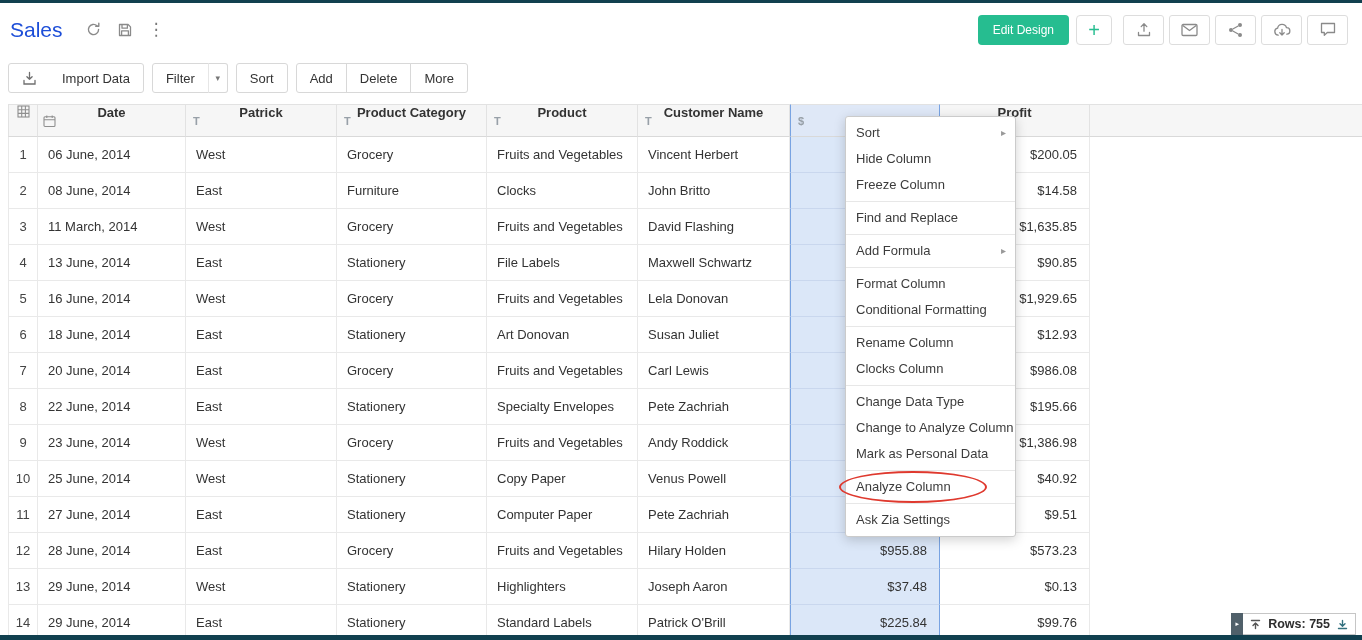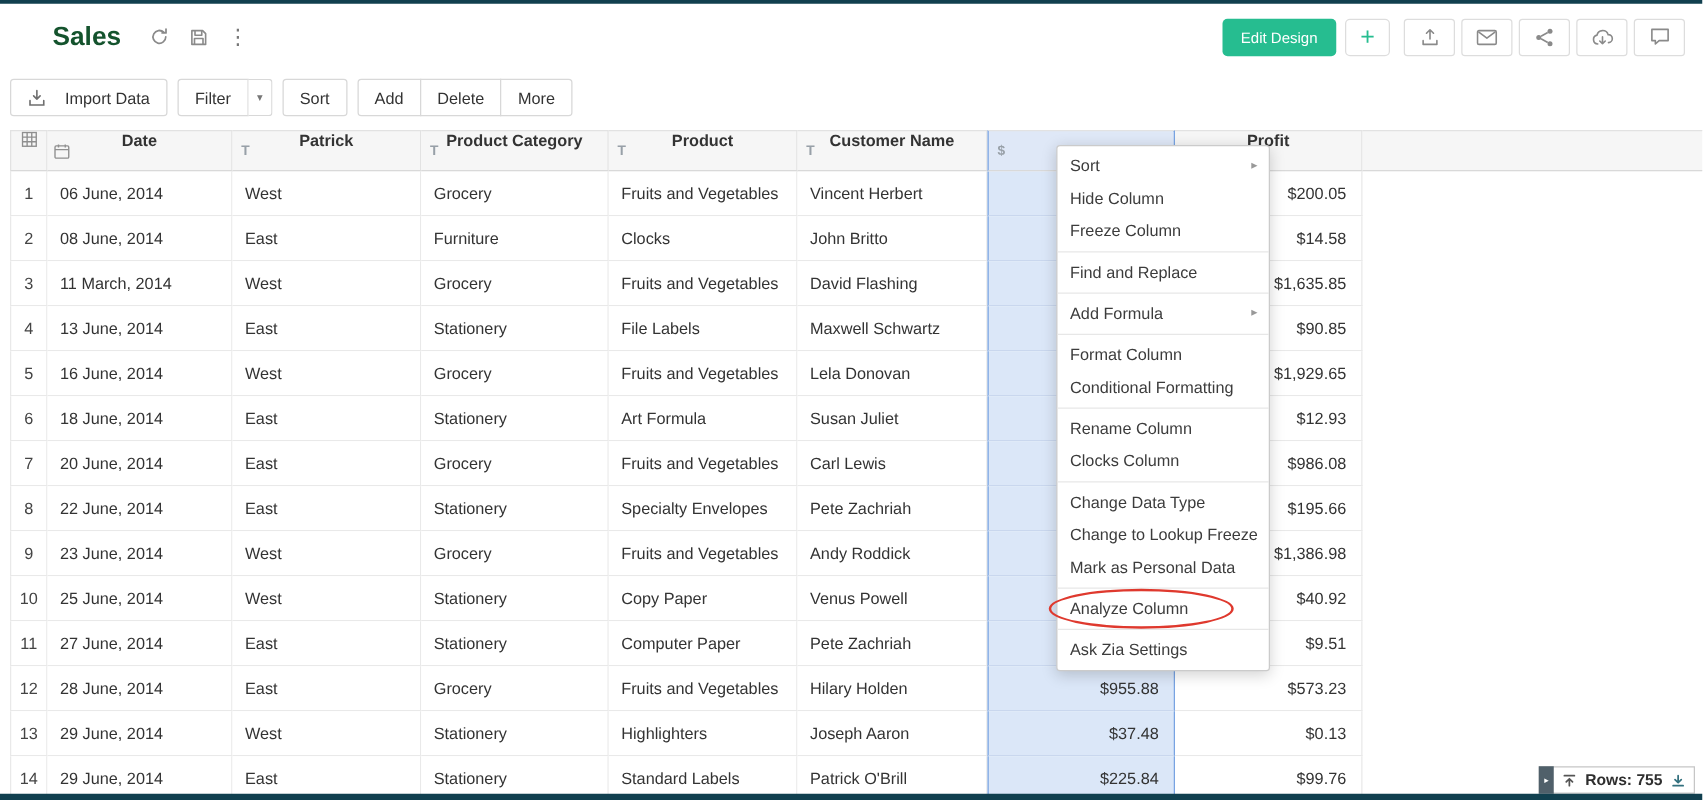--- a/index.html
+++ b/index.html
@@ -5,31 +5,31 @@
   * { margin:0; padding:0; box-sizing:border-box; }
   html,body { width:1362px; height:640px; }
   body { font-family:"Liberation Sans","DejaVu Sans",sans-serif; background:#fff; position:relative; overflow:hidden; color:#333; cursor:default; }
 
   .edge { position:absolute; left:0; right:0; background:#11404f; z-index:100; }
   .edge.top { top:0; height:3px; }
   .edge.bottom { bottom:0; height:5px; }
 
   
   .topbar { position:absolute; top:3px; left:0; right:0; height:53px; display:flex; align-items:center; padding:0 14px 0 10px; background:#fff; }
-  .page-title { font-size:21px; font-weight:bold; color:#14532d; margin-right:22px;margin-left:32px; }
+  .page-title { font-size:21px; font-weight:normal; color:#1d4ed8; margin-right:22px; }
   .ghost-icon { background:none; border:none; color:#8a8a8a; margin-right:15px; display:flex; align-items:center; cursor:pointer; padding:0; font-size:17px; line-height:1; font-family:inherit; }
   .topbar-right { margin-left:auto; display:flex; align-items:center; gap:7px; }
   .btn-primary { background:#26bd90; color:#fff; border:none; border-radius:4px; height:30px; padding:0 15px; font-size:12px; cursor:pointer; font-family:inherit; }
   .btn-plus { width:36px; height:30px; border:1px solid #ddd; background:#fff; border-radius:4px; color:#26bd90; font-size:20px; line-height:1; cursor:pointer; display:flex; align-items:center; justify-content:center; font-family:inherit; }
   .icon-row { display:flex; gap:5px; margin-left:4px; }
   .btn-icon { width:41px; height:30px; border:1px solid #ddd; background:#fff; border-radius:3px; display:flex; align-items:center; justify-content:center; cursor:pointer; }
 
   
   .toolbar { position:absolute; top:60px; left:0; right:0; height:36px; display:flex; align-items:center; padding:0 10px 0 8px; }
-  .tbtn { height:30px; border:1px solid #d8d8d8; background:#fff; border-radius:3px; font-size:13px; color:#333; padding:0 13px; display:inline-flex; align-items:center; gap:15px; cursor:pointer; font-family:inherit; margin-right:8px; white-space:nowrap; }
+  .tbtn { height:30px; border:1px solid #d8d8d8; background:#fff; border-radius:3px; font-size:13px; color:#333; padding:0 13px; display:inline-flex; align-items:center; gap:25px; cursor:pointer; font-family:inherit; margin-right:8px; white-space:nowrap; }
   .split { display:inline-flex; margin-right:8px; }
   .split .tbtn { margin-right:0; border-radius:3px 0 0 3px; }
   .split .caret { width:20px; height:30px; border:1px solid #d8d8d8; border-left:1px solid #e6e6e6; margin-left:-1px; border-radius:0 3px 3px 0; background:#fff; color:#777; font-size:9px; cursor:pointer; }
   .btn-group { display:inline-flex; margin-right:8px; }
   .btn-group .tbtn { margin-right:0; border-radius:0; margin-left:-1px; }
   .btn-group .tbtn:first-child { border-radius:3px 0 0 3px; margin-left:0; }
   .btn-group .tbtn:last-child { border-radius:0 3px 3px 0; }
   .search { margin-left:auto; width:253px; height:30px; border:1px solid #d8d8d8; border-radius:3px; display:flex; align-items:center; background:#fff; }
   .search input { border:none; outline:none; flex:1; padding:0 8px 0 10px; font-size:13px; color:#333; font-family:inherit; background:transparent; }
   .search input::placeholder { color:#9a9a9a; }
@@ -272,21 +272,21 @@
     <div class="cell c-prod">Fruits and Vegetables</div>
     <div class="cell c-cust">Lela Donovan</div>
     <div class="cell c-sel sel"></div>
     <div class="cell c-money num">$1,929.65</div>
   </div>
       <div class="grid-row">
     <div class="cell c-n">6</div>
     <div class="cell c-date">18 June, 2014</div>
     <div class="cell c-region">East</div>
     <div class="cell c-cat">Stationery</div>
-    <div class="cell c-prod">Art Formula</div>
+    <div class="cell c-prod">Art Donovan</div>
     <div class="cell c-cust">Susan Juliet</div>
     <div class="cell c-sel sel"></div>
     <div class="cell c-money num">$12.93</div>
   </div>
       <div class="grid-row">
     <div class="cell c-n">7</div>
     <div class="cell c-date">20 June, 2014</div>
     <div class="cell c-region">East</div>
     <div class="cell c-cat">Grocery</div>
     <div class="cell c-prod">Fruits and Vegetables</div>
@@ -376,21 +376,21 @@
     <div class="menu-sep"></div>
     <div class="menu-item"><span>Add Formula</span><span class="submenu-arrow">▸</span></div>
     <div class="menu-sep"></div>
     <div class="menu-item"><span>Format Column</span></div>
     <div class="menu-item"><span>Conditional Formatting</span></div>
     <div class="menu-sep"></div>
     <div class="menu-item"><span>Rename Column</span></div>
     <div class="menu-item"><span>Clocks Column</span></div>
     <div class="menu-sep"></div>
     <div class="menu-item"><span>Change Data Type</span></div>
-    <div class="menu-item"><span>Change to Lookup Freeze</span></div>
+    <div class="menu-item"><span>Change to Analyze Column</span></div>
     <div class="menu-item"><span>Mark as Personal Data</span></div>
     <div class="menu-sep"></div>
     <div class="menu-item"><span>Analyze Column</span><span class="red-ellipse"></span></div>
     <div class="menu-sep"></div>
     <div class="menu-item"><span>Ask Zia Settings</span></div>
   </div>
 
 <div class="rows-widget">
   <span class="tab">▸</span>
   <span class="jump">

